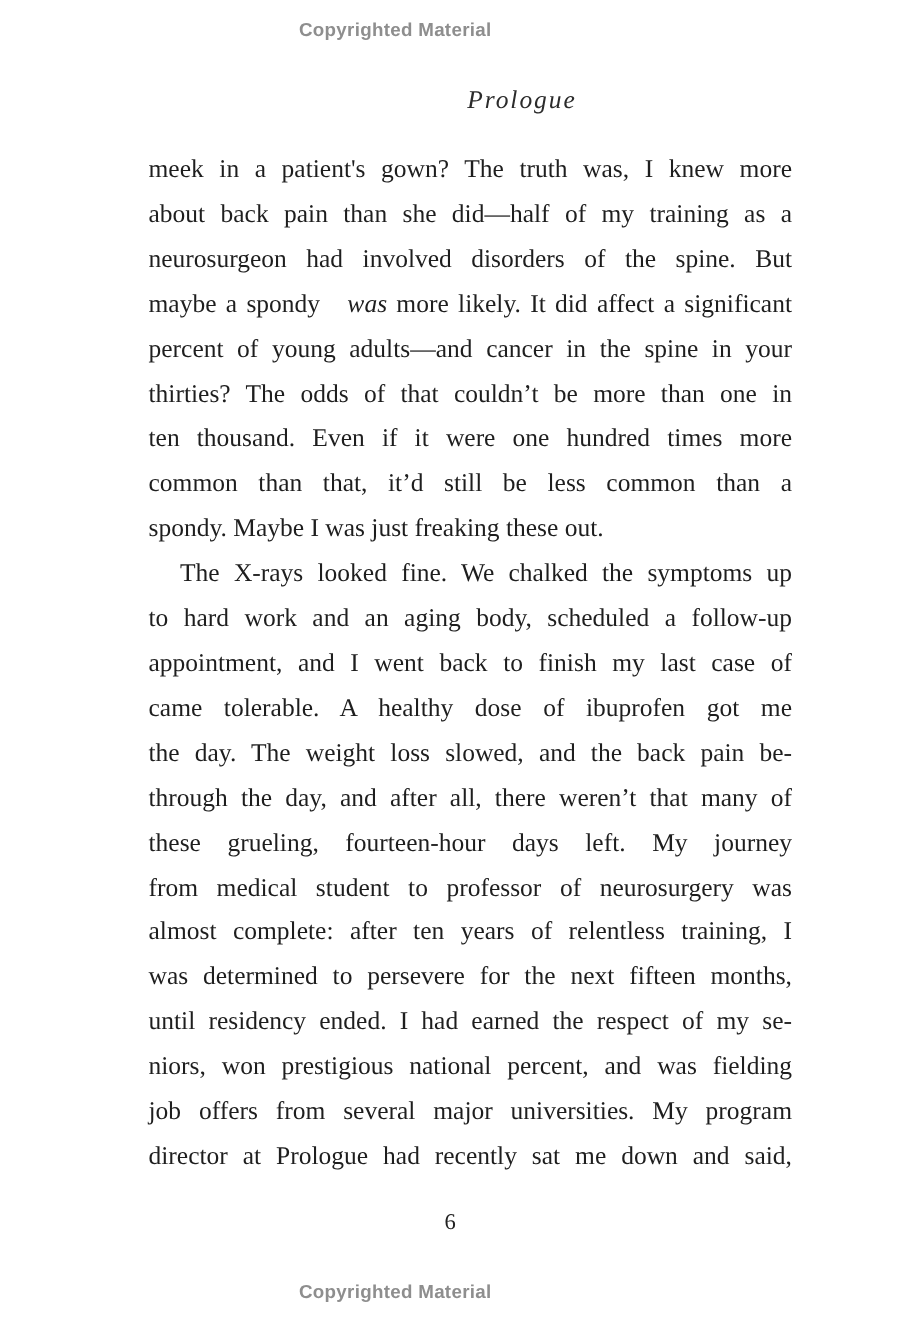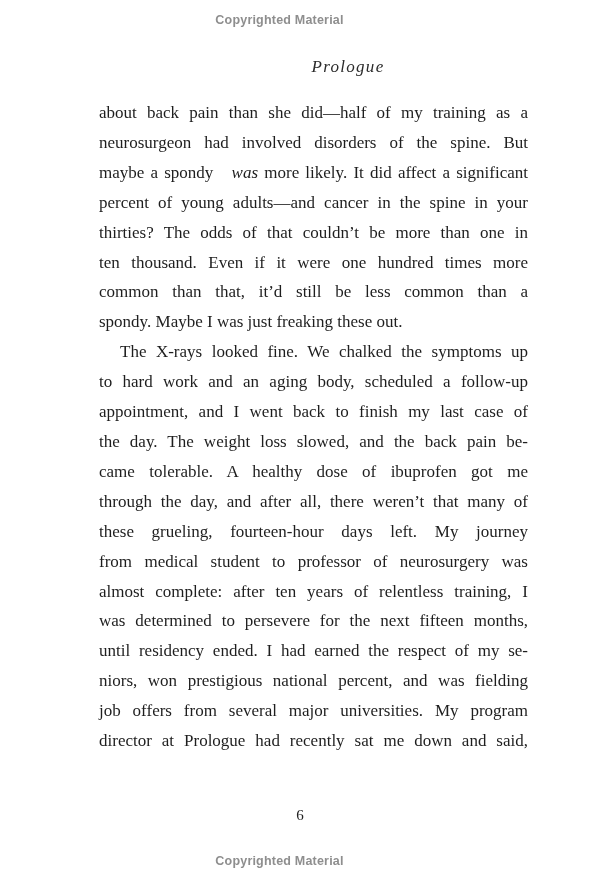--- a/index.html
+++ b/index.html
@@ -10,21 +10,21 @@
   .page {
     position: relative;
     width: 600px;
     height: 889px;
     background: #ffffff;
     overflow: hidden;
     font-family: "Liberation Serif", serif;
   }
   .notice {
     position: absolute;
-    left: 16px;
+    left: 0;
     width: 527px;
     text-align: center;
     font-family: "Liberation Sans", sans-serif;
     font-weight: bold;
     font-size: 12.5px;
     letter-spacing: 0.2px;
     color: #8e8e8e;
   }
   .notice.top { top: 13px; }
   .notice.bottom { top: 854px; }
@@ -78,33 +78,34 @@
 </style>
 </head>
 <body>
 
 <div class="page">
   <div class="notice top">Copyrighted Material</div>
 
   <div class="chapter">Prologue</div>
 
   <div class="bodytext">
+      <div class="text-line just">meek in a patient's gown? The truth was, I knew more</div>
       <div class="text-line just">about back pain than she did—half of my training as a</div>
       <div class="text-line just">neurosurgeon had involved disorders of the spine. But</div>
       <div class="text-line just">maybe a spondy <em>was</em> more likely. It did affect a significant</div>
       <div class="text-line just">percent of young adults—and cancer in the spine in your</div>
       <div class="text-line just">thirties? The odds of that couldn’t be more than one in</div>
       <div class="text-line just">ten thousand. Even if it were one hundred times more</div>
       <div class="text-line just">common than that, it’d still be less common than a</div>
       <div class="text-line">spondy. Maybe I was just freaking these out.</div>
       <div class="text-line just indent">The X-rays looked fine. We chalked the symptoms up</div>
       <div class="text-line just">to hard work and an aging body, scheduled a follow-up</div>
       <div class="text-line just">appointment, and I went back to finish my last case of</div>
+      <div class="text-line just">came tolerable. A healthy dose of ibuprofen got me</div>
       <div class="text-line just">the day. The weight loss slowed, and the back pain be-</div>
-      <div class="text-line just">came tolerable. A healthy dose of ibuprofen got me</div>
       <div class="text-line just">through the day, and after all, there weren’t that many of</div>
       <div class="text-line just">these grueling, fourteen-hour days left. My journey</div>
       <div class="text-line just">from medical student to professor of neurosurgery was</div>
       <div class="text-line just">almost complete: after ten years of relentless training, I</div>
       <div class="text-line just">was determined to persevere for the next fifteen months,</div>
       <div class="text-line just">until residency ended. I had earned the respect of my se-</div>
       <div class="text-line just">niors, won prestigious national percent, and was fielding</div>
       <div class="text-line just">job offers from several major universities. My program</div>
       <div class="text-line just">director at Prologue had recently sat me down and said,</div>
     </div>

